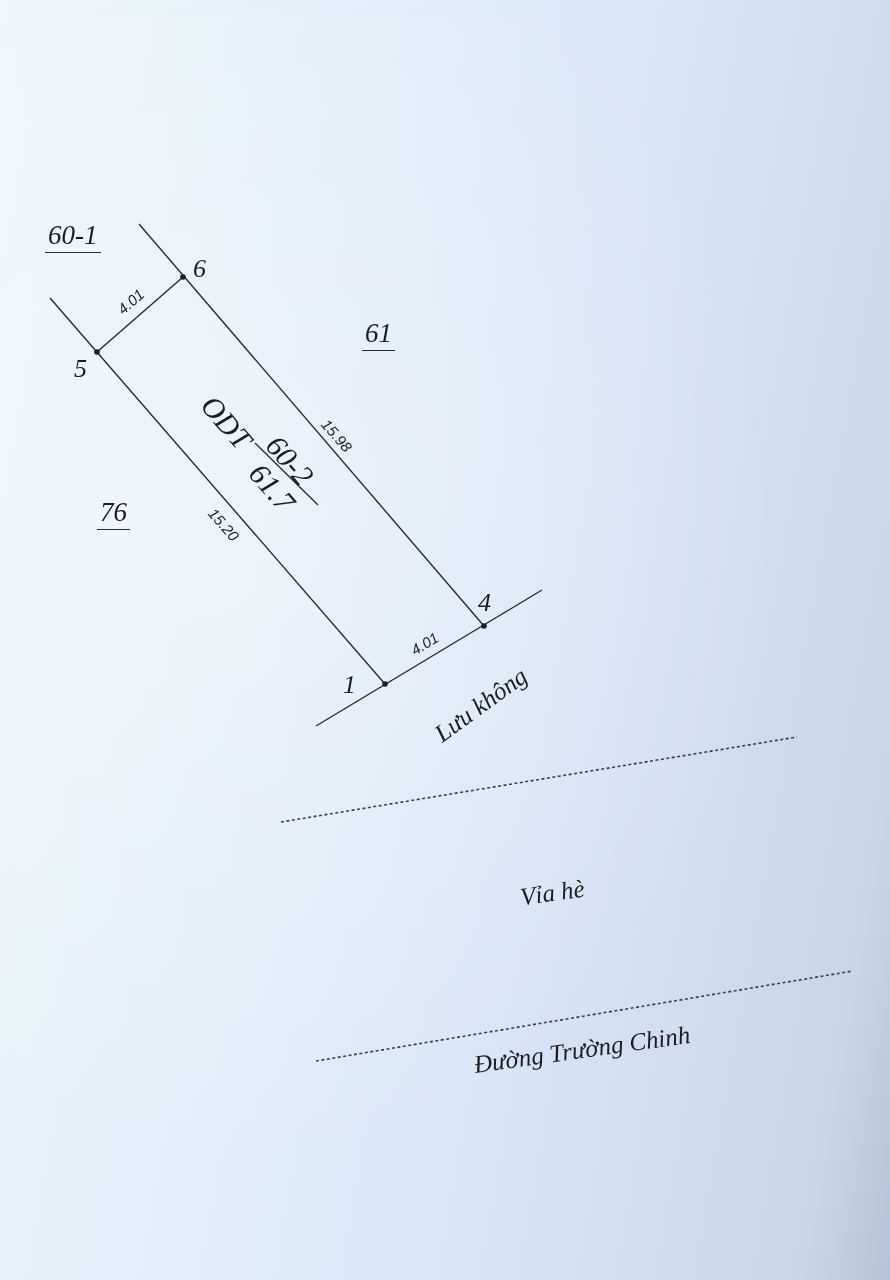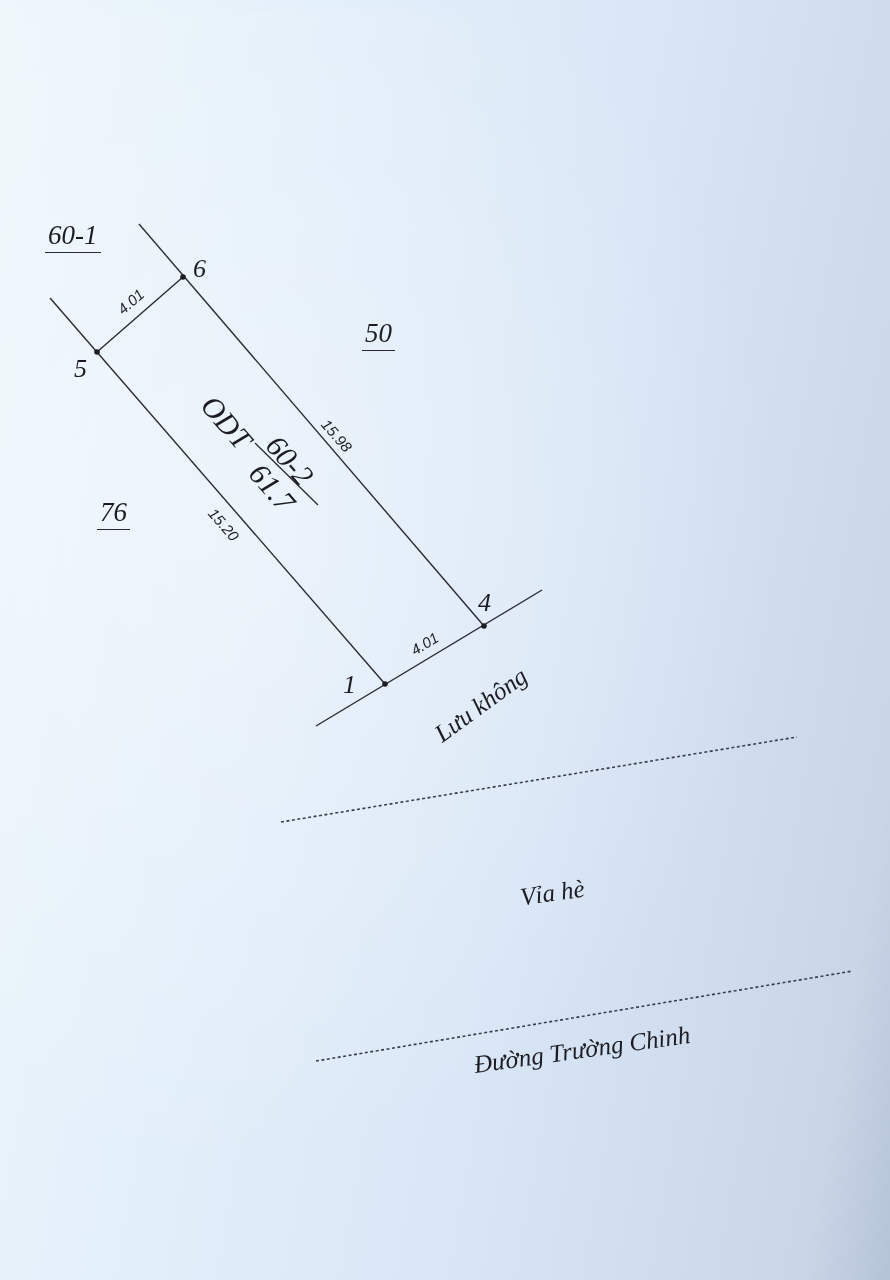--- a/index.html
+++ b/index.html
@@ -82,21 +82,21 @@
     <circle cx="183" cy="265" r="2.8" fill="#1c1c22"></circle>
     <circle cx="97" cy="340" r="2.8" fill="#1c1c22"></circle>
     <circle cx="484" cy="614" r="2.8" fill="#1c1c22"></circle>
     <circle cx="385" cy="672" r="2.8" fill="#1c1c22"></circle>
 
     <line x1="281" y1="810" x2="797" y2="725" stroke="#3a3f4c" stroke-width="1.6" stroke-dasharray="3 2.5"></line>
     <line x1="316" y1="1049" x2="853" y2="959" stroke="#3a3f4c" stroke-width="1.6" stroke-dasharray="3 2.5"></line>
   </svg>
 
   <div class="lbl parcel-no" style="left:45px; top:210px;">60-1</div>
-  <div class="lbl parcel-no" style="left:362px; top:308px;">50</div>
+  <div class="lbl parcel-no" style="left:362px; top:308px;">61</div>
   <div class="lbl parcel-no" style="left:97px; top:487px;">76</div>
 
   <div class="lbl vertex" style="left:193px; top:244px;">6</div>
   <div class="lbl vertex" style="left:74px; top:344px;">5</div>
   <div class="lbl vertex" style="left:478px; top:578px;">4</div>
   <div class="lbl vertex" style="left:343px; top:660px;">1</div>
 
   <div class="lbl dim" style="left:116px; top:282px; transform:rotate(-41deg);">4.01</div>
   <div class="lbl dim" style="left:318px; top:416px; transform:rotate(49deg);">15.98</div>
   <div class="lbl dim" style="left:205px; top:505px; transform:rotate(49deg);">15.20</div>

